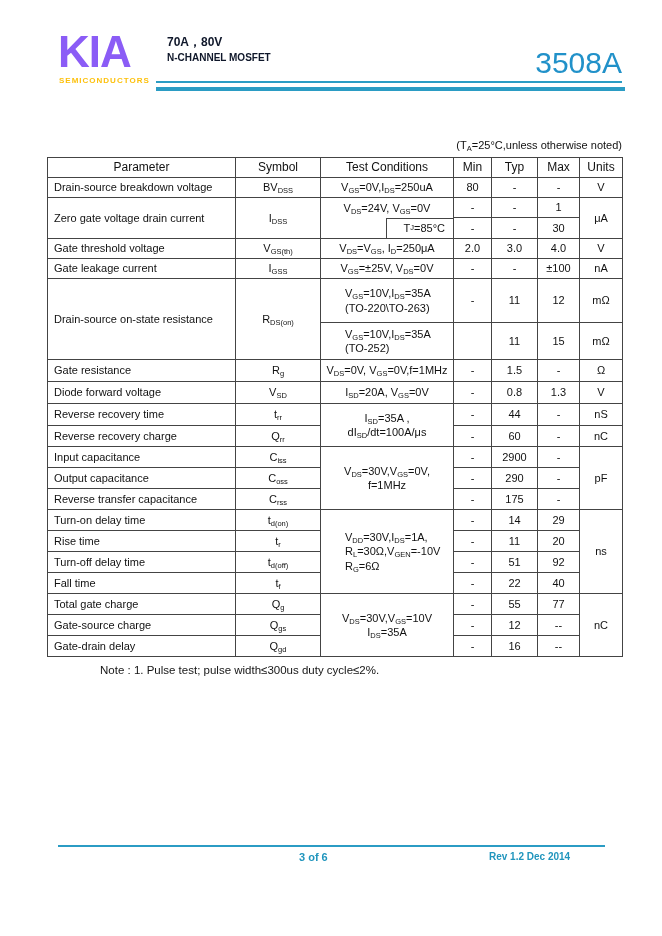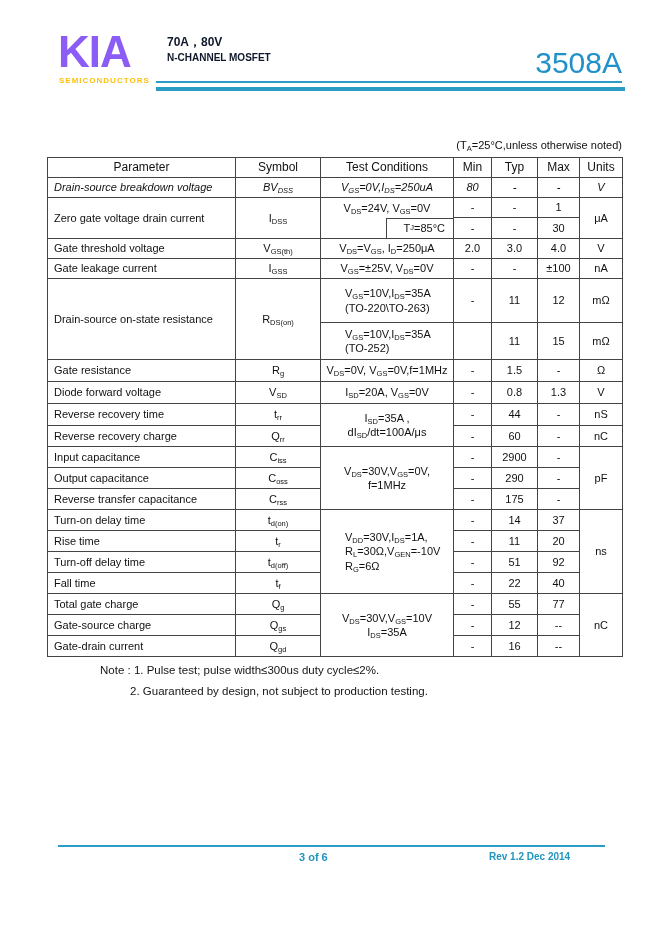--- a/index.html
+++ b/index.html
@@ -103,21 +103,21 @@
           <th>Parameter</th>
           <th>Symbol</th>
           <th>Test Conditions</th>
           <th>Min</th>
           <th>Typ</th>
           <th>Max</th>
           <th>Units</th>
         </tr>
       </thead>
     <tbody>
-        <tr style="height: 20px; font-style: italic;">
+        <tr style="height: 20px;">
           <td class="pl"><span class="ct">Drain-source breakdown voltage</span></td>
           <td><span class="ct">BV<sub>DSS</sub></span></td>
           <td><span class="ct">V<sub>GS</sub>=0V,I<sub>DS</sub>=250uA</span></td>
           <td><span class="ct">80</span></td>
           <td><span class="ct">-</span></td>
           <td><span class="ct">-</span></td>
           <td><span class="ct">V</span></td>
         </tr>
         <tr style="height: 20px;">
           <td rowspan="2" class="pl"><span class="ct">Zero gate voltage drain current</span></td>
@@ -227,21 +227,21 @@
           <td><span class="ct">-</span></td>
           <td><span class="ct">175</span></td>
           <td><span class="ct">-</span></td>
         </tr>
         <tr style="height: 21px;">
           <td class="pl"><span class="ct">Turn-on delay time</span></td>
           <td><span class="ct">t<sub>d(on)</sub></span></td>
           <td rowspan="4" class="cl"><span class="ct">V<sub>DD</sub>=30V,I<sub>DS</sub>=1A,<br>R<sub>L</sub>=30Ω,V<sub>GEN</sub>=-10V<br>R<sub>G</sub>=6Ω</span></td>
           <td><span class="ct">-</span></td>
           <td><span class="ct">14</span></td>
-          <td><span class="ct">37</span></td>
+          <td><span class="ct">29</span></td>
           <td rowspan="4"><span class="ct">ns</span></td>
         </tr>
         <tr style="height: 21px;">
           <td class="pl"><span class="ct">Rise time</span></td>
           <td><span class="ct">t<sub>r</sub></span></td>
           <td><span class="ct">-</span></td>
           <td><span class="ct">11</span></td>
           <td><span class="ct">20</span></td>
         </tr>
         <tr style="height: 21px;">
@@ -268,29 +268,28 @@
           <td rowspan="3"><span class="ct">nC</span></td>
         </tr>
         <tr style="height: 21px;">
           <td class="pl"><span class="ct">Gate-source charge</span></td>
           <td><span class="ct">Q<sub>gs</sub></span></td>
           <td><span class="ct">-</span></td>
           <td><span class="ct">12</span></td>
           <td><span class="ct">--</span></td>
         </tr>
         <tr style="height: 21px;">
-          <td class="pl"><span class="ct">Gate-drain current</span></td>
+          <td class="pl"><span class="ct">Gate-drain delay</span></td>
           <td><span class="ct">Q<sub>gd</sub></span></td>
           <td><span class="ct">-</span></td>
           <td><span class="ct">16</span></td>
           <td><span class="ct">--</span></td>
         </tr>
       </tbody>
   </table>
 
   <div class="note1">Note : 1. Pulse test; pulse width≤300us duty cycle≤2%.</div>
-  <div class="note2">2. Guaranteed by design, not subject to production testing.</div>
 
   <div class="foot-rule"></div>
   <div class="foot-page">3 of 6</div>
   <div class="foot-rev">Rev 1.2 Dec 2014</div>
 
 </div>
 
 </body></html>

